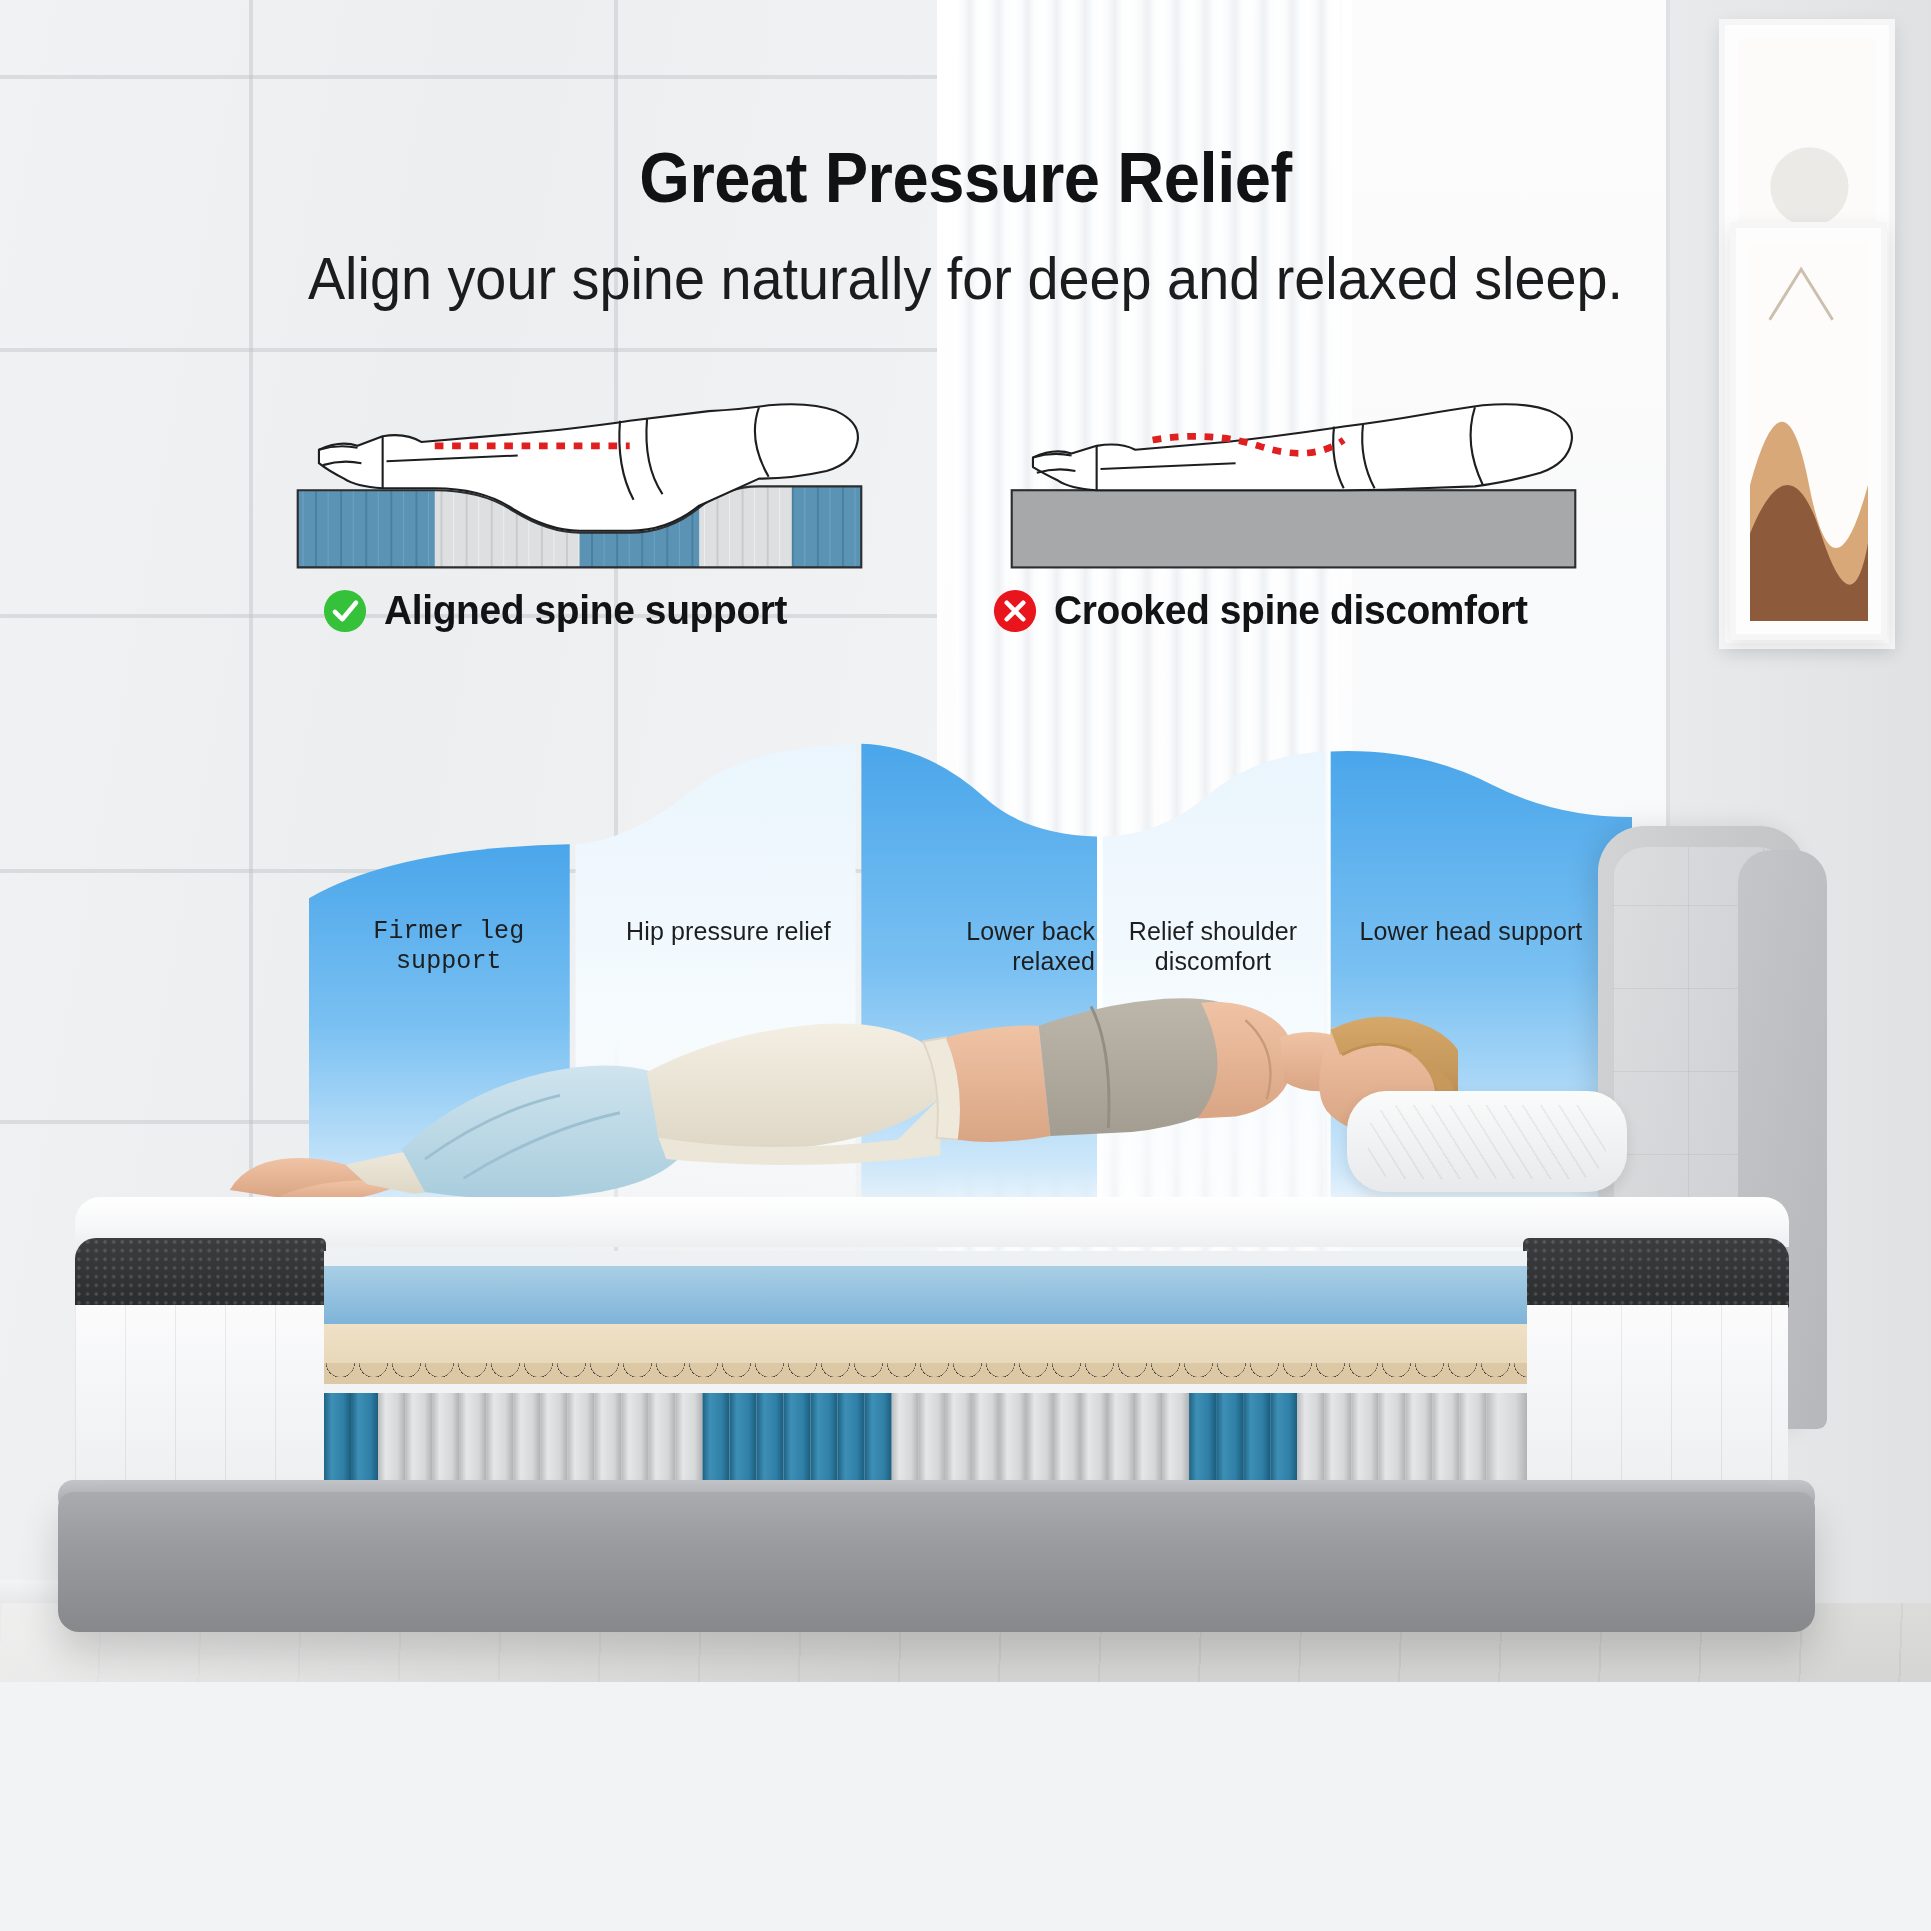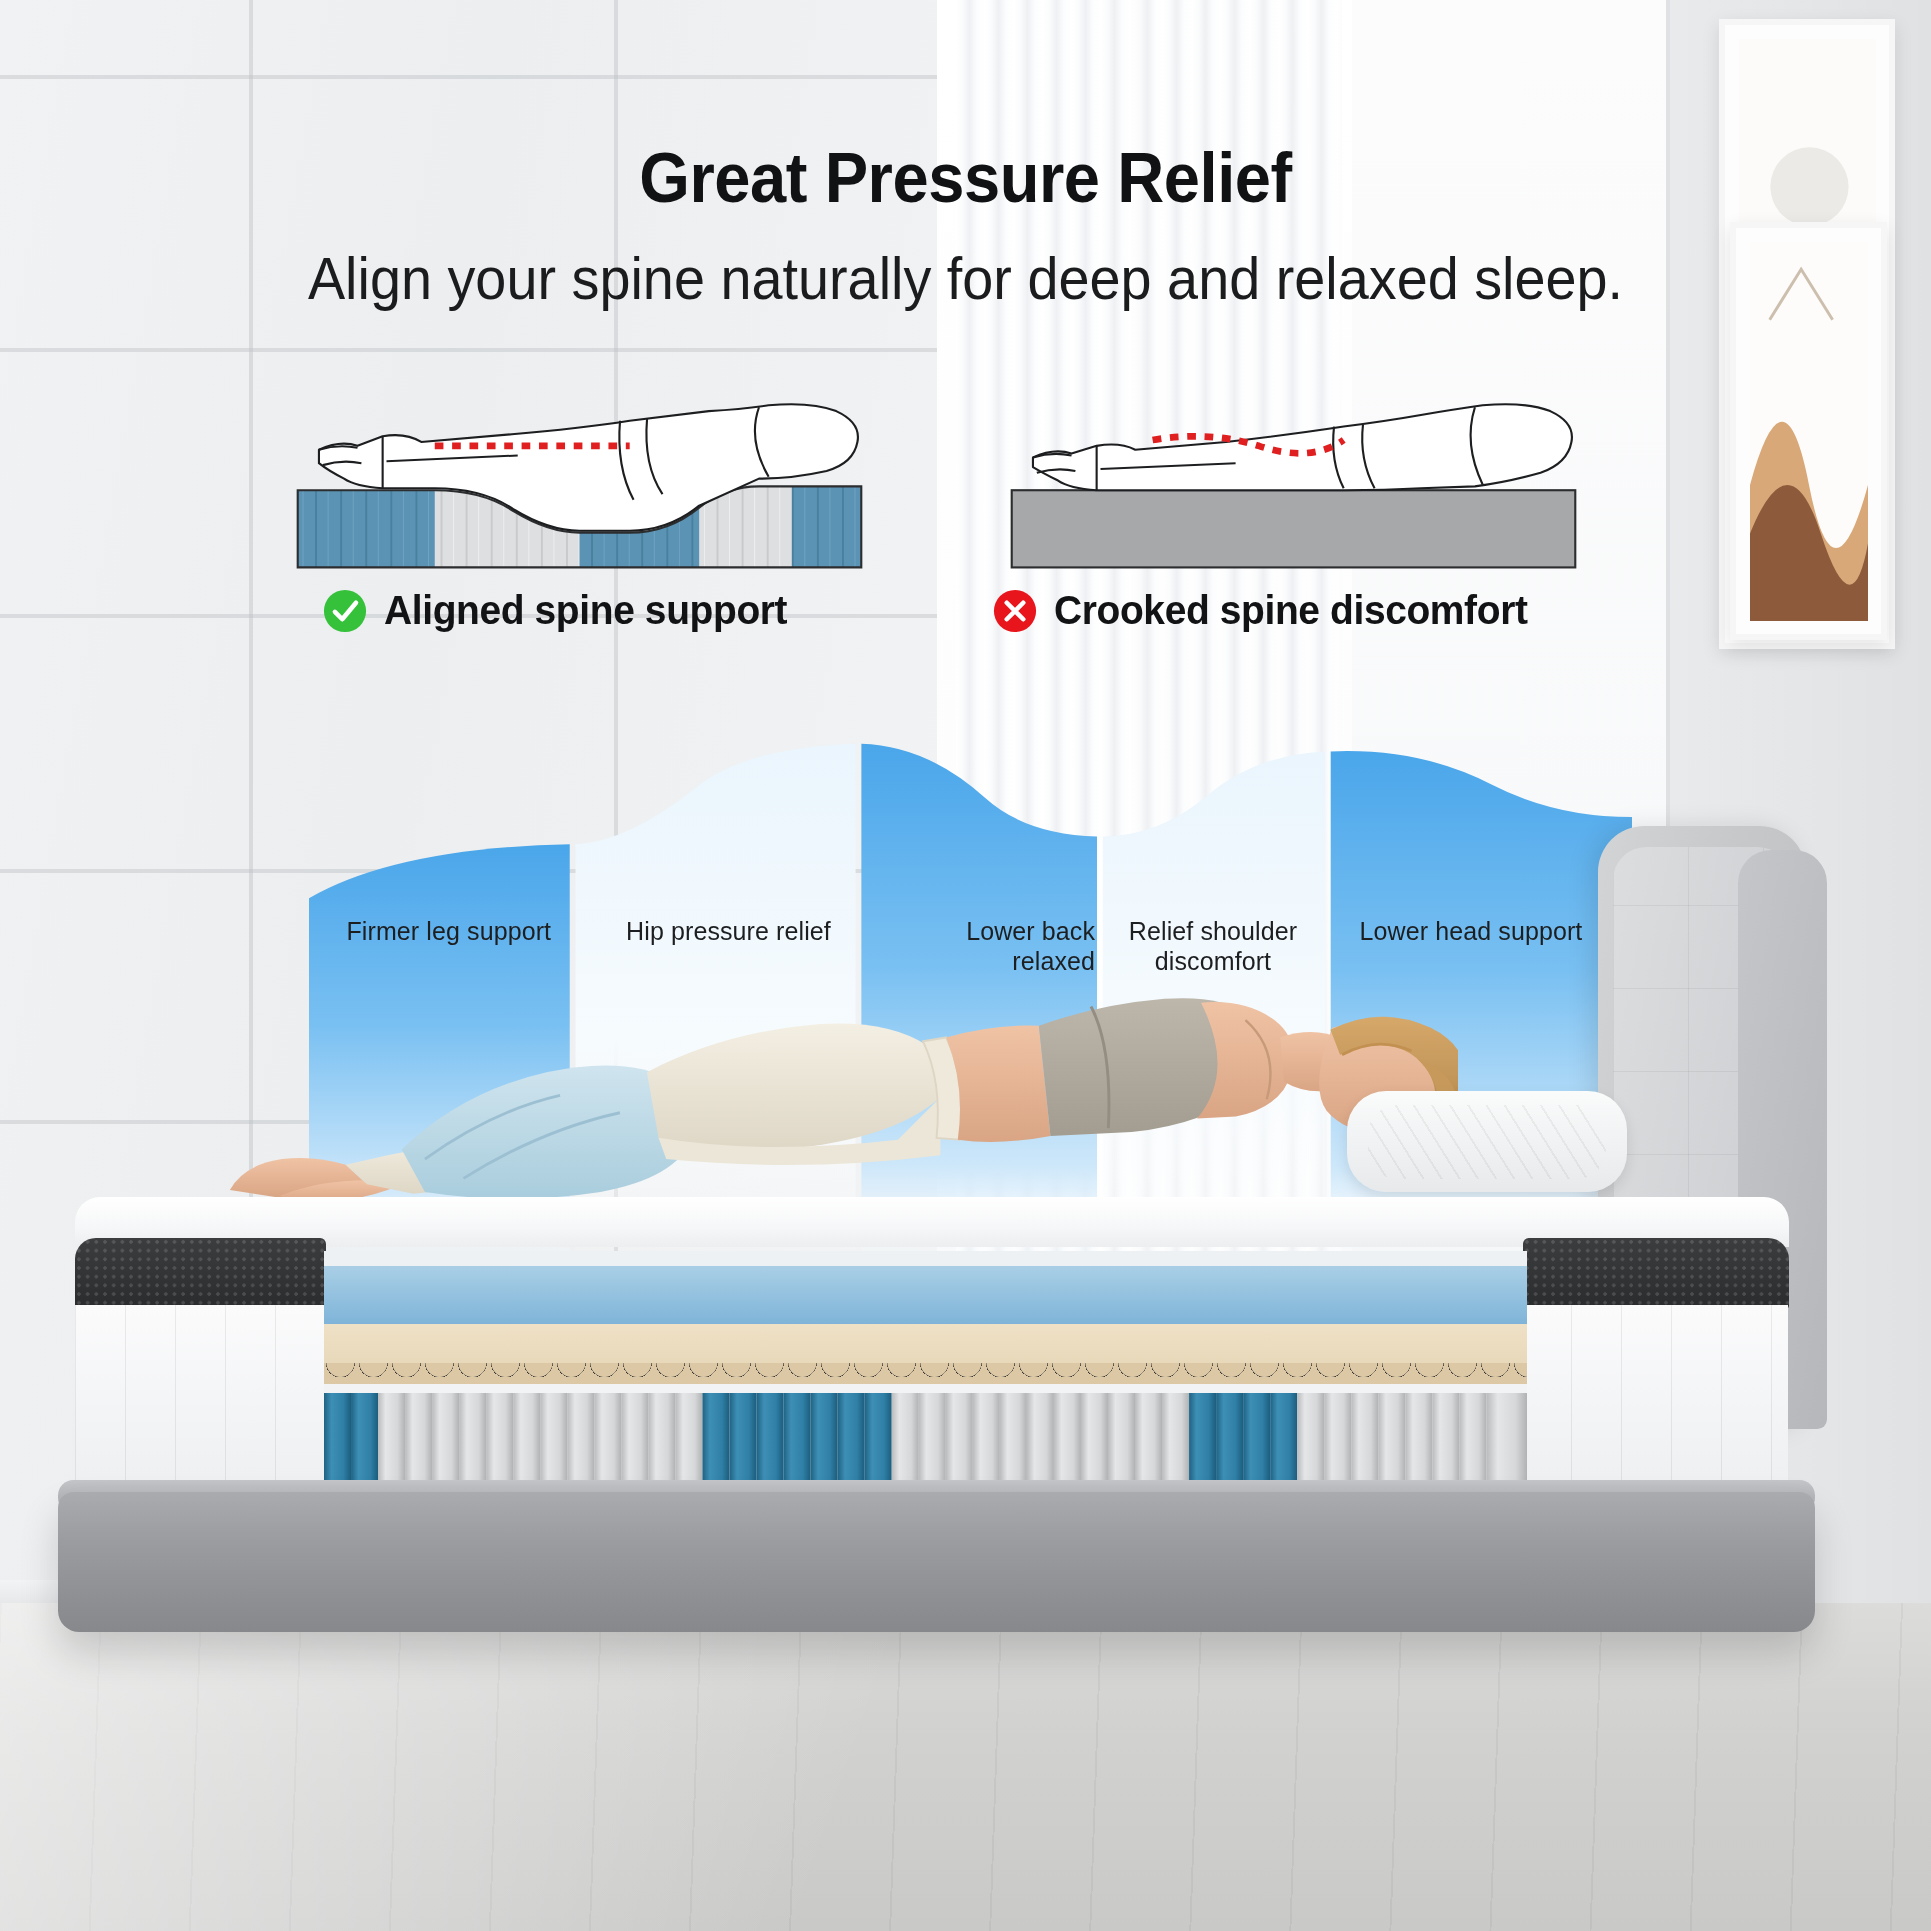--- a/index.html
+++ b/index.html
@@ -1,21 +1,21 @@
 <!DOCTYPE html>
 <html><head>
 <meta charset="utf-8">
 <style>
   html,body{margin:0;padding:0;}
   body{
     width:1931px;height:1931px;overflow:hidden;
     font-family:"Liberation Sans","DejaVu Sans",sans-serif;
     background:#f2f3f4;
   }
-  .stage{position:relative;width:1931px;height:1931px;overflow:hidden;}
+  .stage{position:relative;width:1931px;height:1682px;overflow:hidden;}
 
   
   .room{position:absolute;inset:0;
     background:linear-gradient(180deg,#f4f5f6 0%,#eef0f1 55%,#e9eaec 100%);}
   .wall-left{position:absolute;left:0;top:0;width:975px;height:1699px;
     background:linear-gradient(100deg,#f1f2f3 0%,#eceeef 40%,#f3f4f5 100%);}
   .wall-right{position:absolute;left:1670px;top:0;width:261px;height:1680px;
     background:linear-gradient(90deg,#e9eaec 0%,#e3e5e7 60%,#dfe1e3 100%);}
   .wall-mid{position:absolute;left:975px;top:0;width:695px;height:1641px;
     background:linear-gradient(180deg,#fcfcfd 0%,#f7f8f9 70%,#f1f2f3 100%);}
@@ -325,21 +325,21 @@
 
       <path d="M276 114 Q330 112 400 56 Q450 14 566 10 L566 560 L276 560 Z" fill="url(#gWhite)"></path>
 
       <path d="M572 10 Q640 12 700 66 Q742 104 816 106 L816 560 L572 560 Z" fill="url(#gBlue)"></path>
 
       <path d="M822 106 Q880 106 930 64 Q978 22 1052 18 L1052 560 L822 560 Z" fill="url(#gWhite)"></path>
 
       <path d="M1058 18 Q1150 14 1224 52 Q1290 86 1370 86 L1370 560 L1058 560 Z" fill="url(#gBlue)"></path>
     </svg>
 
-    <div class="zone-label" style="left:19.3px;top:183px;width:241px;">
+    <div class="zone-label" style="left:19.3px;top:183px;width:241px;font-family:Liberation Mono, monospace;">
       <div>Firmer leg support</div>
     </div>
     <div class="zone-label" style="left:290px;top:183px;width:259px;">
       <div>Hip pressure relief</div>
     </div>
     <div class="zone-label" style="left:558px;top:183px;width:228px;text-align:right;">
       <div>Lower back</div>
       <div>relaxed</div>
     </div>
     <div class="zone-label" style="left:792px;top:183px;width:224px;">

